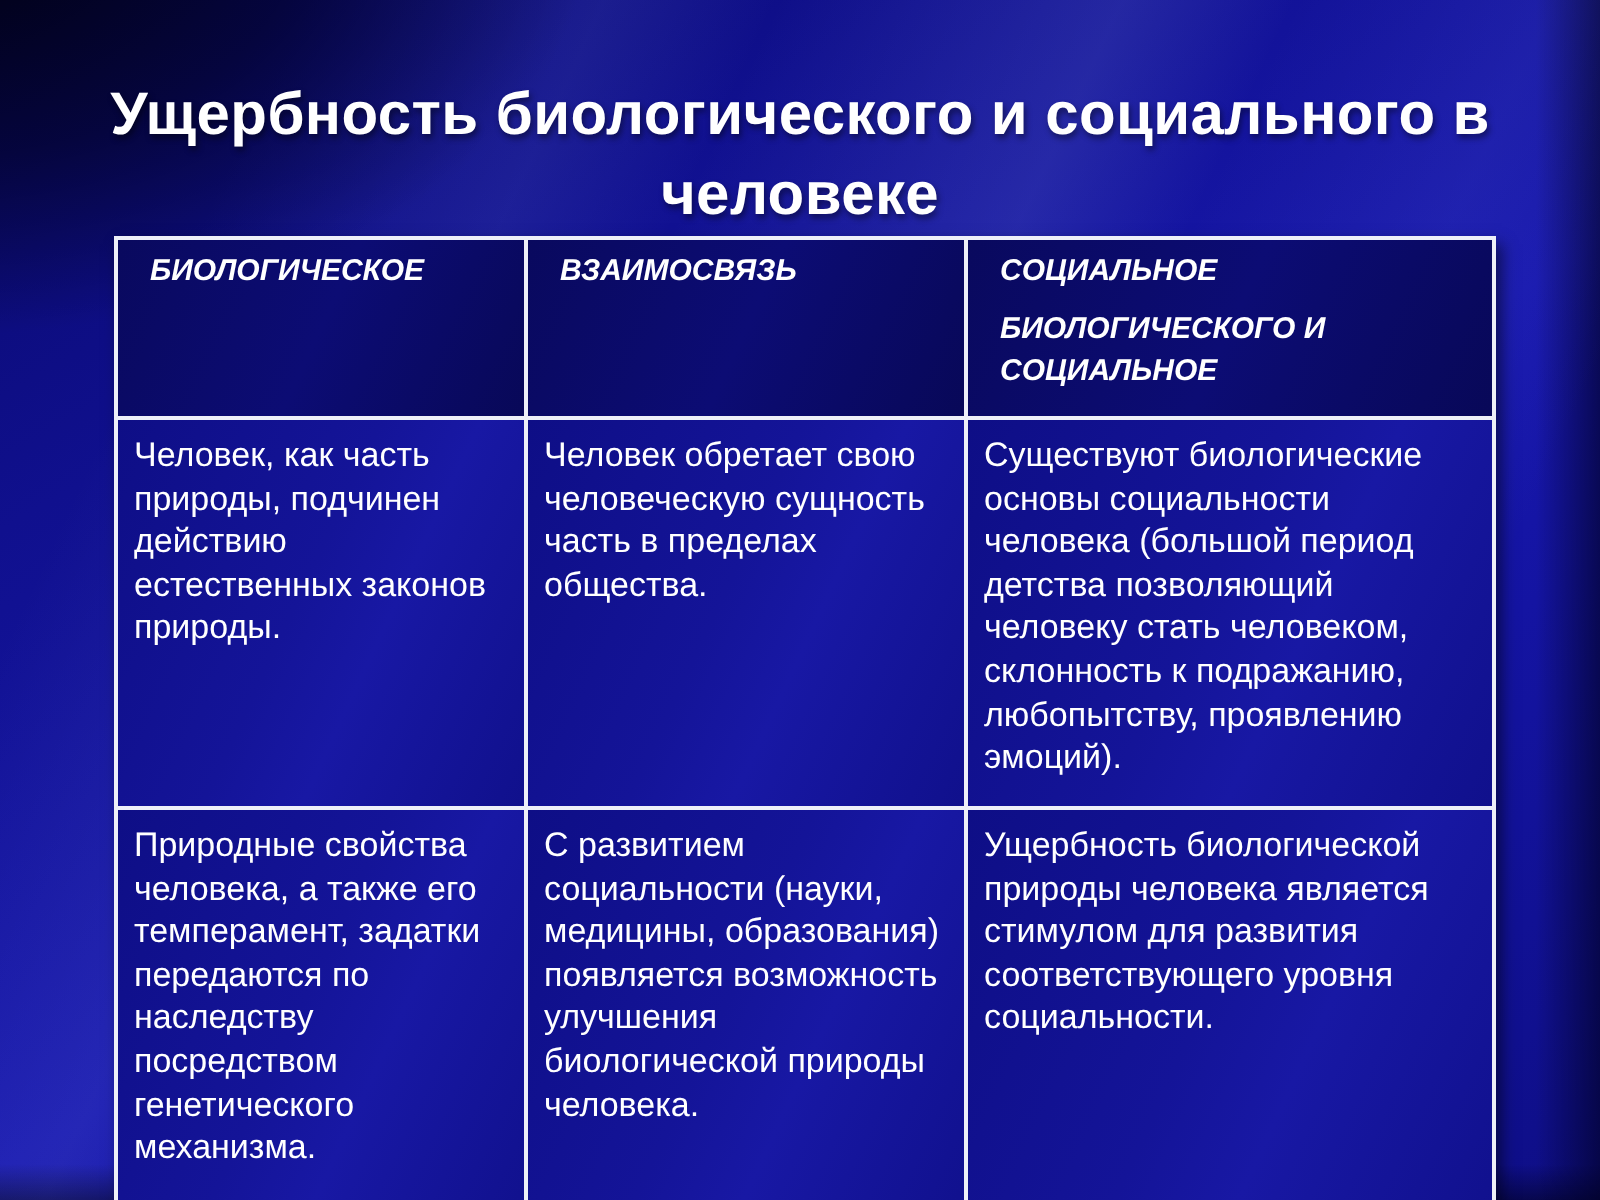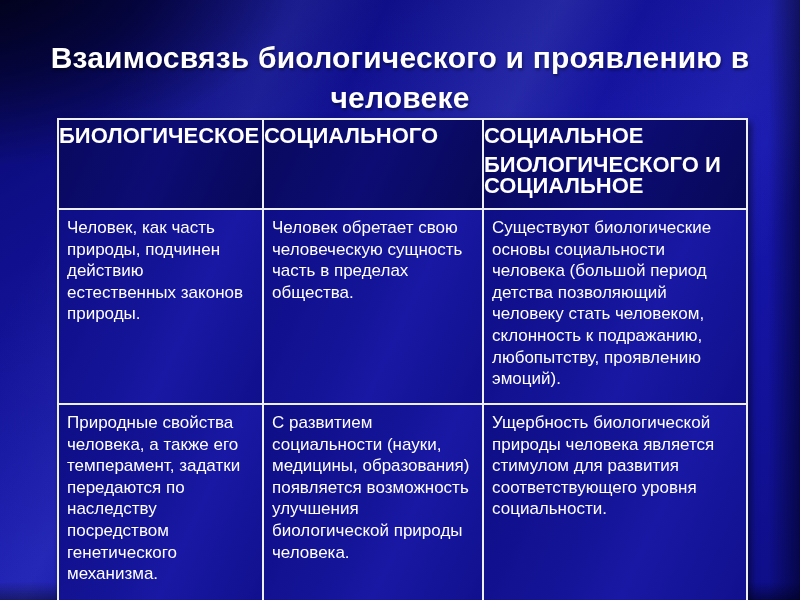--- a/index.html
+++ b/index.html
@@ -46,57 +46,58 @@
     box-shadow: 3px 4px 7px rgba(0,0,15,0.55);
   }
   table.grid th, table.grid td {
     border: 2px solid #eef0f8;
     vertical-align: top;
     color: #ffffff;
     overflow: hidden;
   }
   table.grid th {
     height: 78px;
-    padding: 5px 0;
-    font-size: 22px;
+    padding: 5px 16px;
+    font-size: 15px;
     font-weight: bold;
+    font-style: italic;
     text-align: left;
     line-height: 21px;
     background-image: linear-gradient(115deg, #09095e 0%, #0c0c74 50%, #080858 100%);
   }
   .hdr-line2 { margin-top: 8px; }
   table.grid td {
     padding: 7px 8px;
     font-size: 17px;
     line-height: 21.6px;
     background-image: linear-gradient(115deg, #0e0e86 0%, #141498 45%, #1818a4 62%, #10108c 100%);
   }
   tr.row-1 td { height: 179px; }
   tr.row-2 td { height: 206px; }
 </style>
 </head>
 <body>
 
 <div class="slide">
 
-  <h1 class="title">Взаимосвязь биологического и проявлению в человеке</h1>
+  <h1 class="title">Ущербность биологического и социального в человеке</h1>
 
   <table class="grid">
     <colgroup>
       <col style="width:205px">
       <col style="width:220px">
       <col style="width:264px">
     </colgroup>
     <thead>
       <tr>
         <th>
           <span>БИОЛОГИЧЕСКОЕ</span>
         </th>
         <th>
-          <span>СОЦИАЛЬНОГО</span>
+          <span>ВЗАИМОСВЯЗЬ</span>
         </th>
         <th>
           <div>СОЦИАЛЬНОЕ</div>
           <div class="hdr-line2">БИОЛОГИЧЕСКОГО И СОЦИАЛЬНОЕ</div>
         </th>
       </tr>
     </thead>
     <tbody>
       <tr class="row-1">
         <td>Человек, как часть природы, подчинен действию естественных законов природы.</td>

